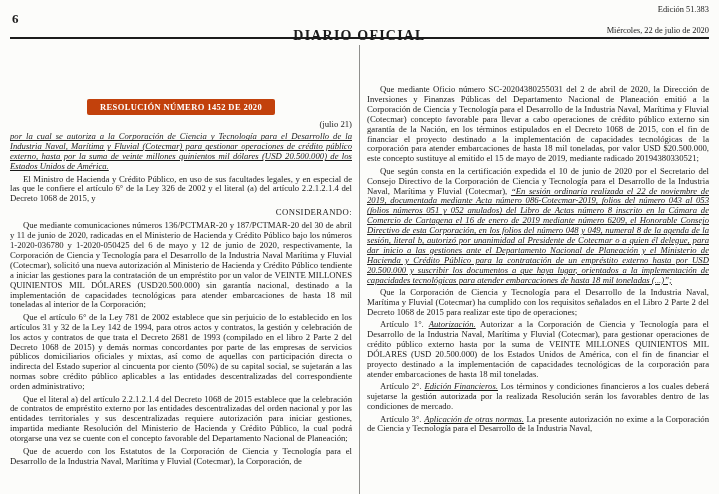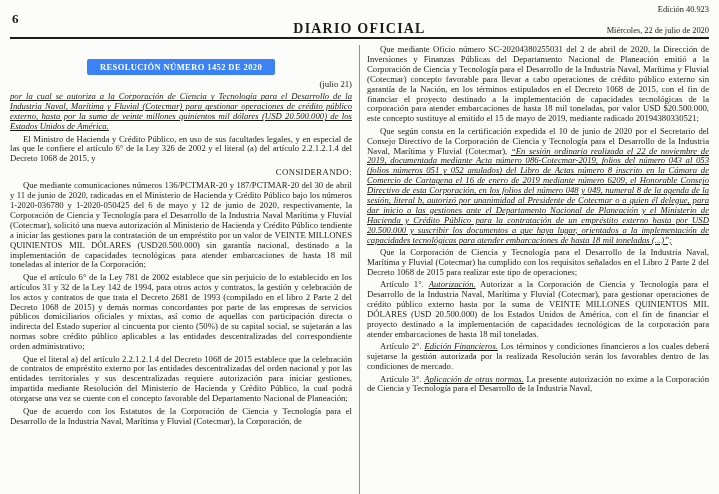--- a/index.html
+++ b/index.html
@@ -2,52 +2,52 @@
 <html lang="es"><head>
 <meta charset="utf-8">
 <style>
   html,body{margin:0;padding:0;background:#ffffff;}
   .page{position:relative;width:719px;height:494px;background:#fcfcfa;color:#1b1b1b;
         font-family:"Liberation Serif","DejaVu Serif",serif;overflow:hidden;}
   
   .header{padding:4px 10px 0 10px;}
   .header-inner{position:relative;height:30px;}
   .pagenum{position:absolute;left:2px;top:7px;font-size:13px;font-weight:bold;}
-  .masthead{position:absolute;left:0;right:0;top:17px;text-align:center;
+  .masthead{position:absolute;left:0;right:0;top:24px;text-align:center;
             font-size:14px;font-weight:bold;letter-spacing:1.2px;}
   .header-right{position:absolute;right:0;top:0;height:100%;display:flex;
                 flex-direction:column;justify-content:space-between;align-items:flex-end;
                 font-size:8.4px;line-height:9px;padding:1px 0 1px 0;}
   .header-rule{height:2px;background:#1c1c1c;margin-top:3px;}
   
   .columns{display:flex;padding:6px 10px 0 10px;height:450px;overflow:hidden;}
-  .column{flex:1 1 0;overflow:hidden;min-width:0;}
+  .column{flex:1 1 0;overflow:hidden;min-width:0;margin-top:40px;}
   .divider{width:1px;background:#8f8f8c;margin:0 7px;flex:0 0 1px;}
   
   .p{font-size:8.7px;line-height:9.9px;text-align:justify;text-indent:13px;margin:0 0 2.5px 0;}
   .noindent{text-indent:0;}
   .center{text-align:right;}
   .italic{font-style:italic;text-decoration:underline;}
   .heading{margin:3.5px 0 3.5px 0;letter-spacing:0.4px;}
-  .res-box{margin:14px auto 5px auto;width:fit-content;background:#3b82f6;color:#ffffff;
+  .res-box{margin:14px auto 5px auto;width:fit-content;background:#c2410c;color:#ffffff;
            font-weight:bold;font-size:8.5px;letter-spacing:0.4px;padding:3px 13px;
            border-radius:2px;text-align:center;}
   .art-label{font-style:normal;}
 </style>
 </head>
 <body>
 
 <div class="page">
 
   <header class="header">
     <div class="header-inner">
       <div class="pagenum">6</div>
       <div class="masthead">DIARIO OFICIAL</div>
       <div class="header-right">
-        <div>Edición 40.923</div>
+        <div>Edición 51.383</div>
         <div>Miércoles, 22 de julio de 2020</div>
       </div>
     </div>
     <div class="header-rule"></div>
   </header>
 
   <main class="columns">
 
     <section class="column">
       <div class="res-box">

